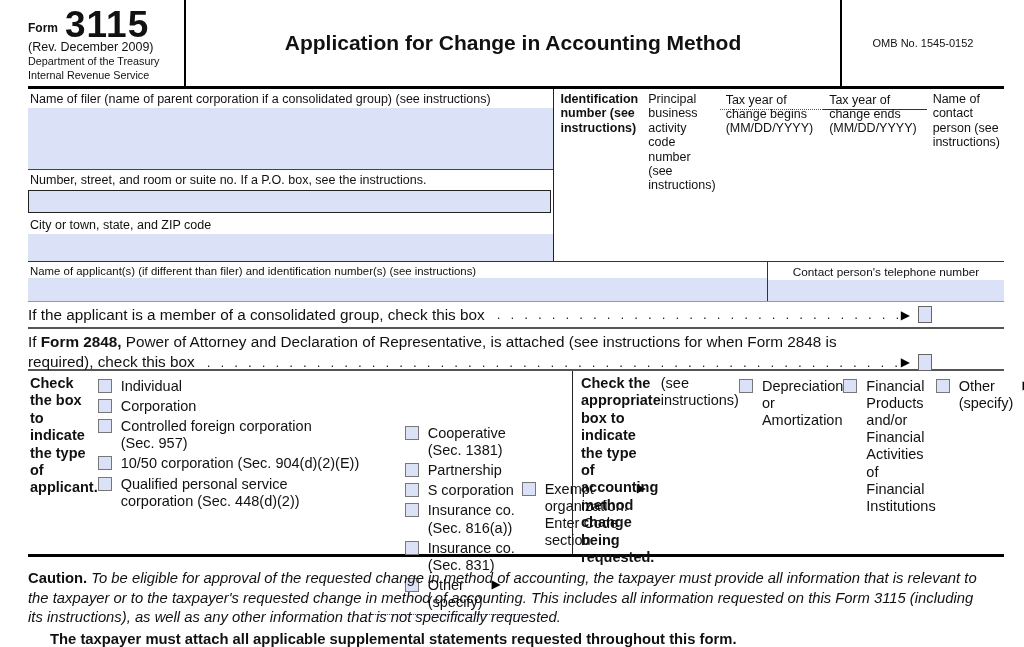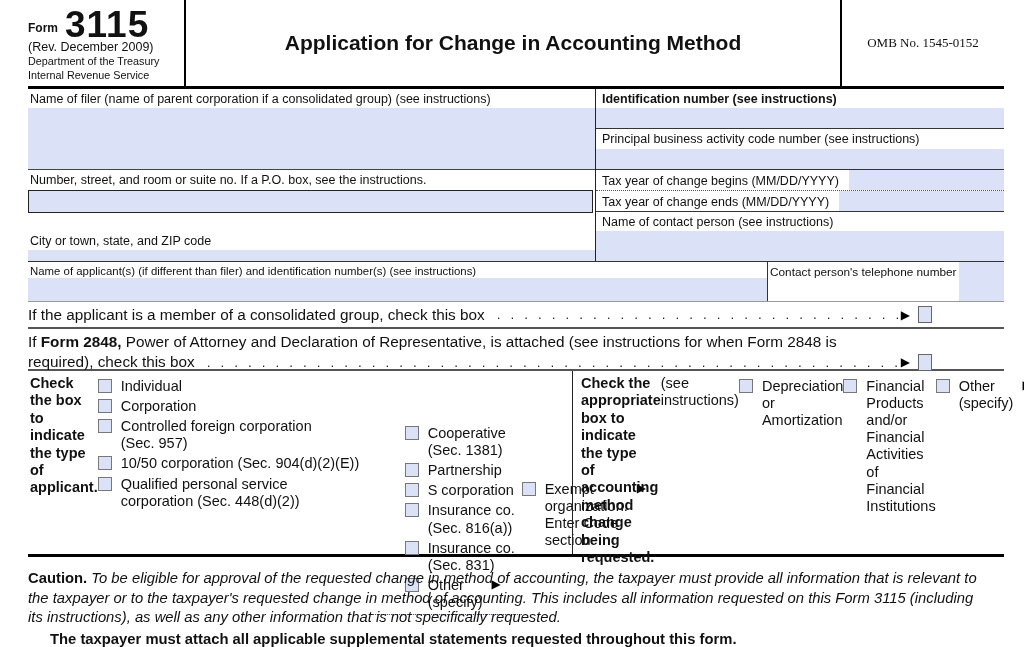--- a/index.html
+++ b/index.html
@@ -12,47 +12,47 @@
   
   .hdr { display:flex; height:89px; border-bottom:3px solid #000; }
   .hdr-left { width:158px; border-right:2px solid #000; padding-top:9px; }
   .form-line { display:flex; align-items:flex-end; gap:7px; }
   .form-word { font-size:12px; font-weight:bold; padding-bottom:5px; }
   .form-num { font-size:37px; font-weight:bold; line-height:0.85; letter-spacing:1px; }
   .rev { font-size:12.5px; margin-top:0; }
   .dept { font-size:10.8px; line-height:1.3; }
   .hdr-title { flex:1; display:flex; align-items:center; justify-content:center;
     font-size:21px; font-weight:bold; border-right:2px solid #000; }
-  .hdr-omb { width:162px; display:flex; align-items:center; justify-content:center; font-size:13px;font-family:Liberation Serif, serif; }
+  .hdr-omb { width:162px; display:flex; align-items:center; justify-content:center; font-size:11px; }
   
   .fill { background:#dbe2f7; }
   .top { display:flex; height:172px; }
   .top-left { width:567px; display:flex; flex-direction:column; }
   .lbl { font-size:12.5px; padding:3px 4px 2px 2px; line-height:1.15; }
   .filer-fill { height:62px; border-bottom:1px solid #444; }
   .street-box { height:23px; border:1px solid #222; margin-right:2px; }
-  .city-lbl { margin-top:18px; }
+  .city-lbl { margin-top:2px; }
   .city-fill { flex:1; }
-  .top-right { flex:1; border-left:1.5px solid #222; display:flex; flex-direction:column; }
+  .top-right { flex:1; border-left:1.5px solid #222; display:flex; }
   .cell-lbl { font-size:12.5px; padding:3px 4px 2px 6px; line-height:1.15; }
   .b { font-weight:bold; }
   .id-fill { height:21px; border-bottom:1px solid #333; }
   .pba-fill { height:21px; border-bottom:1px solid #333; }
   .tax-row { display:flex; height:21px; }
   .tax-dotted { border-bottom:1px dotted #555; }
   .tax-solid { border-bottom:1px solid #333; }
   .tax-lbl { background:#fff; font-size:12.5px; padding:4px 10px 0 6px; }
   .tax-fill { flex:1; }
   .contact-fill { flex:1; }
   
   .apps { display:flex; height:41px; border-top:1px solid #333; border-bottom:1px solid #999; }
   .apps-left { flex:1; display:flex; flex-direction:column; }
   .apps-lbl { font-size:11.4px; padding:3px 2px 1px 2px; }
   .apps-fill { flex:1; }
-  .apps-right { width:237px; border-left:1px solid #333; display:flex; flex-direction:row; }
+  .apps-right { width:237px; border-left:1px solid #333; display:flex; flex-direction:column; }
   .apps-right .apps-lbl { text-align:center; font-size:11.8px; }
   
   .chkline { display:flex; align-items:center; font-size:15.3px; }
   .row5 { height:27px; border-bottom:2px solid #555; padding-right:72px; }
   .dots { flex:1; overflow:hidden; white-space:nowrap; letter-spacing:10px;
     font-size:13.5px; padding-left:12px; color:#222; }
   .arrow { font-size:12px; margin-right:8px; color:#000; }
   .cb { display:inline-block; width:14px; height:14px; background:#dbe2f7;
     border:1px solid #777; flex:none; }
   .cb-big { width:14px; height:17px; border-color:#666; }

